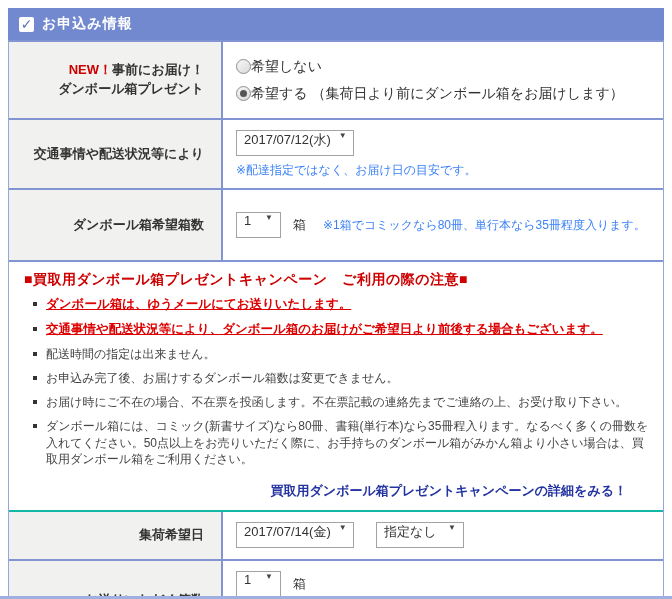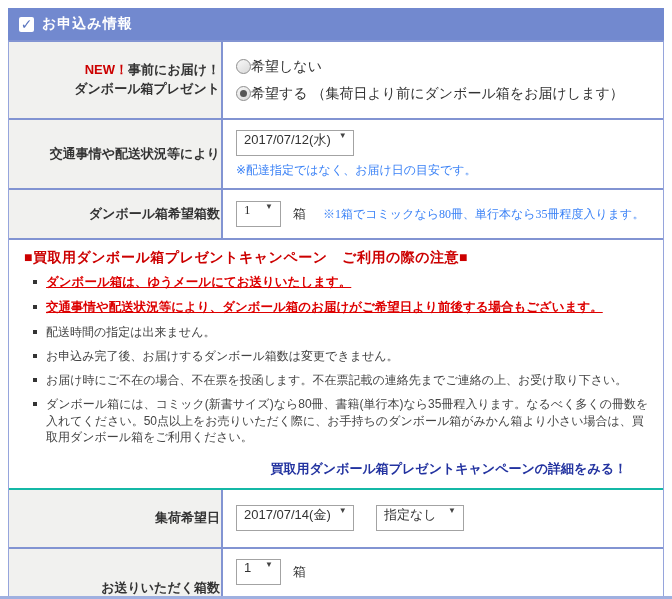--- a/index.html
+++ b/index.html
@@ -28,21 +28,21 @@
     border-left:1px solid #96a5dc; border-right:1px solid #96a5dc;
     border-top:2px solid #8294d2; border-bottom:1px solid #b9b9b9;
     background:#fff;
   }
   .row { display:flex; border-bottom:2px solid #8294d2; }
   .row:last-child { border-bottom:none; }
   .label-cell {
     width:214px; flex:0 0 214px; background:#f1f1ef;
     border-right:2px solid #8294d2;
     display:flex; flex-direction:column; justify-content:center; align-items:flex-end;
-    padding-right:1px; text-align:right;
+    padding-right:17px; text-align:right;
     font-weight:bold; font-size:13px; color:#333; line-height:1.45;
   }
   .content-cell { flex:1; display:flex; flex-direction:column; justify-content:center; padding-left:13px; }
 
   .red { color:#cc0000; }
 
   
   .sel {
     height:26px; border:1px solid #a3a3a3; background:#fff;
     display:inline-flex; align-items:flex-start; justify-content:space-between;
@@ -62,22 +62,22 @@
   }
   .radio.checked::after { content:""; width:7px; height:7px; border-radius:50%; background:#555; }
 
   .note-red { font-size:12px; color:#3b82f6; line-height:1.5; }
   .unit { font-size:13px; color:#333; margin:0 0 0 12px; }
 
   
   .row-present  { height:78px; }
   .row-present .content-cell { gap:9px; }
   .row-date     { height:70px; }
-  .row-count    { height:50px;font-family:Liberation Serif, serif; }
-  .row-pickup   { height:59px; }
+  .row-count    { height:72px; }
+  .row-pickup   { height:49px; }
   .row-send     { height:80px; }
   .inline { display:flex; align-items:center; }
 
   
   .notice { padding:9px 10px 6px 15px; border-bottom:2px solid #14b8a6; }
   .notice-heading { font-size:14px; font-weight:bold; color:#cc0000; margin-bottom:7px; letter-spacing:0.5px; }
   .n-item { display:flex; margin-bottom:8px; font-size:12px; color:#444; line-height:1.35; }
   .n-item .bullet { width:4px; height:4px; background:#333; flex:0 0 4px; margin:6px 9px 0 9px; }
   .n-item.red-item { color:#dd0000; font-weight:bold; text-decoration:underline; font-size:12.5px; }
   .n-item .n-text { max-width:618px; }

